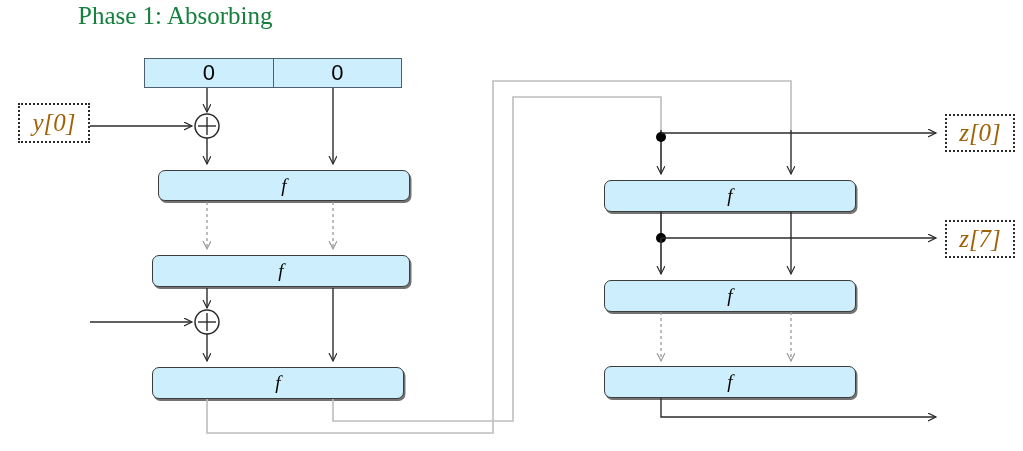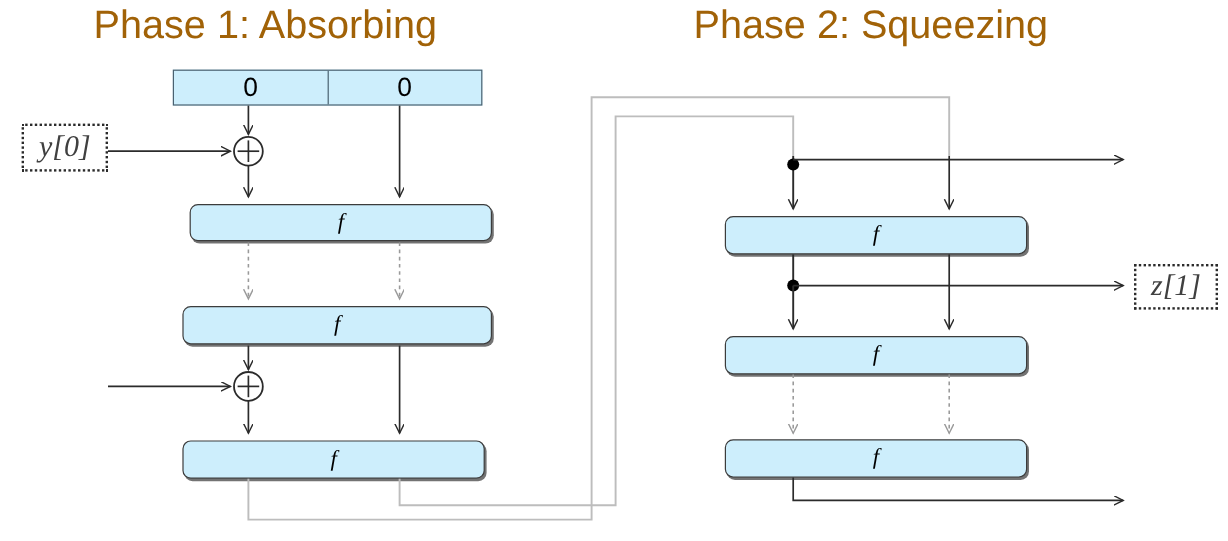--- a/index.html
+++ b/index.html
@@ -12,24 +12,24 @@
   }
   #canvas {
     position: relative;
     width: 1023px;
     height: 451px;
     background: #ffffff;
     overflow: hidden;
   }
   .phase-title {
     position: absolute;
-    font-size: 33px;
-    color: #a16207;
+    font-size: 25px;
+    color: #15803d;
     white-space: nowrap;
-    font-family: Liberation Sans, sans-serif;
+    font-family: Liberation Serif, serif;
   }
   #title-phase1 { left: 78px;  top: 2px; }
   #title-phase2 { left: 578px; top: 2px; }
 
   .state-bar {
     position: absolute;
     box-sizing: border-box;
     background: #cdeefc;
     border: 1px solid #4a6170;
     display: flex;
@@ -66,56 +66,56 @@
   .iobox {
     position: absolute;
     box-sizing: border-box;
     border: 2px dotted #2b2b2b;
     background: #ffffff;
     display: flex;
     align-items: center;
     justify-content: center;
     font-size: 25px;
     font-style: italic;
-    color: #404040;
+    color: #a16207;
     font-family: "Liberation Serif", serif;
   }
 
   svg#wires {
     position: absolute;
     left: 0; top: 0;
     width: 1023px;
     height: 451px;
     pointer-events: none;
   }
 </style>
 </head>
 <body>
 
 <div id="canvas">
 
   <div class="phase-title" id="title-phase1">Phase 1: Absorbing</div>
-  <div class="phase-title" id="title-phase2">Phase 2: Squeezing</div>
 
   <div class="state-bar" style="left:144px; top:58px; width:258px; height:30px;">
     <div class="state-cell">0</div>
     <div class="state-cell">0</div>
   </div>
 
   <div class="fbox" style="left:158px; top:170px; width:252px; height:31px;">f</div>
   <div class="fbox" style="left:152px; top:255px; width:258px; height:32px;">f</div>
   <div class="fbox" style="left:152px; top:367px; width:252px; height:32px;">f</div>
 
   <div class="iobox" style="left:18px; top:103px; width:72px; height:40px;">y[0]</div>
 
   <div class="fbox" style="left:604px; top:180px; width:252px; height:32px;">f</div>
   <div class="fbox" style="left:604px; top:280px; width:252px; height:32px;">f</div>
   <div class="fbox" style="left:604px; top:366px; width:252px; height:32px;">f</div>
 
-  <div class="iobox" style="left:945px; top:220px; width:70px; height:38px;">z[1]</div>
+  <div class="iobox" style="left:945px; top:114px; width:70px; height:38px;">z[0]</div>
+  <div class="iobox" style="left:945px; top:220px; width:70px; height:38px;">z[7]</div>
 
   <svg id="wires" viewBox="0 0 1023 451">
     <defs>
       <marker id="ah" markerWidth="10" markerHeight="10" refX="8" refY="4" orient="auto" markerUnits="userSpaceOnUse">
         <path d="M0,0 L8,4 L0,8" fill="none" stroke="#2b2b2b" stroke-width="1.2"></path>
       </marker>
       <marker id="ahg" markerWidth="10" markerHeight="10" refX="8" refY="4" orient="auto" markerUnits="userSpaceOnUse">
         <path d="M0,0 L8,4 L0,8" fill="none" stroke="#9a9a9a" stroke-width="1.2"></path>
       </marker>
     </defs>

